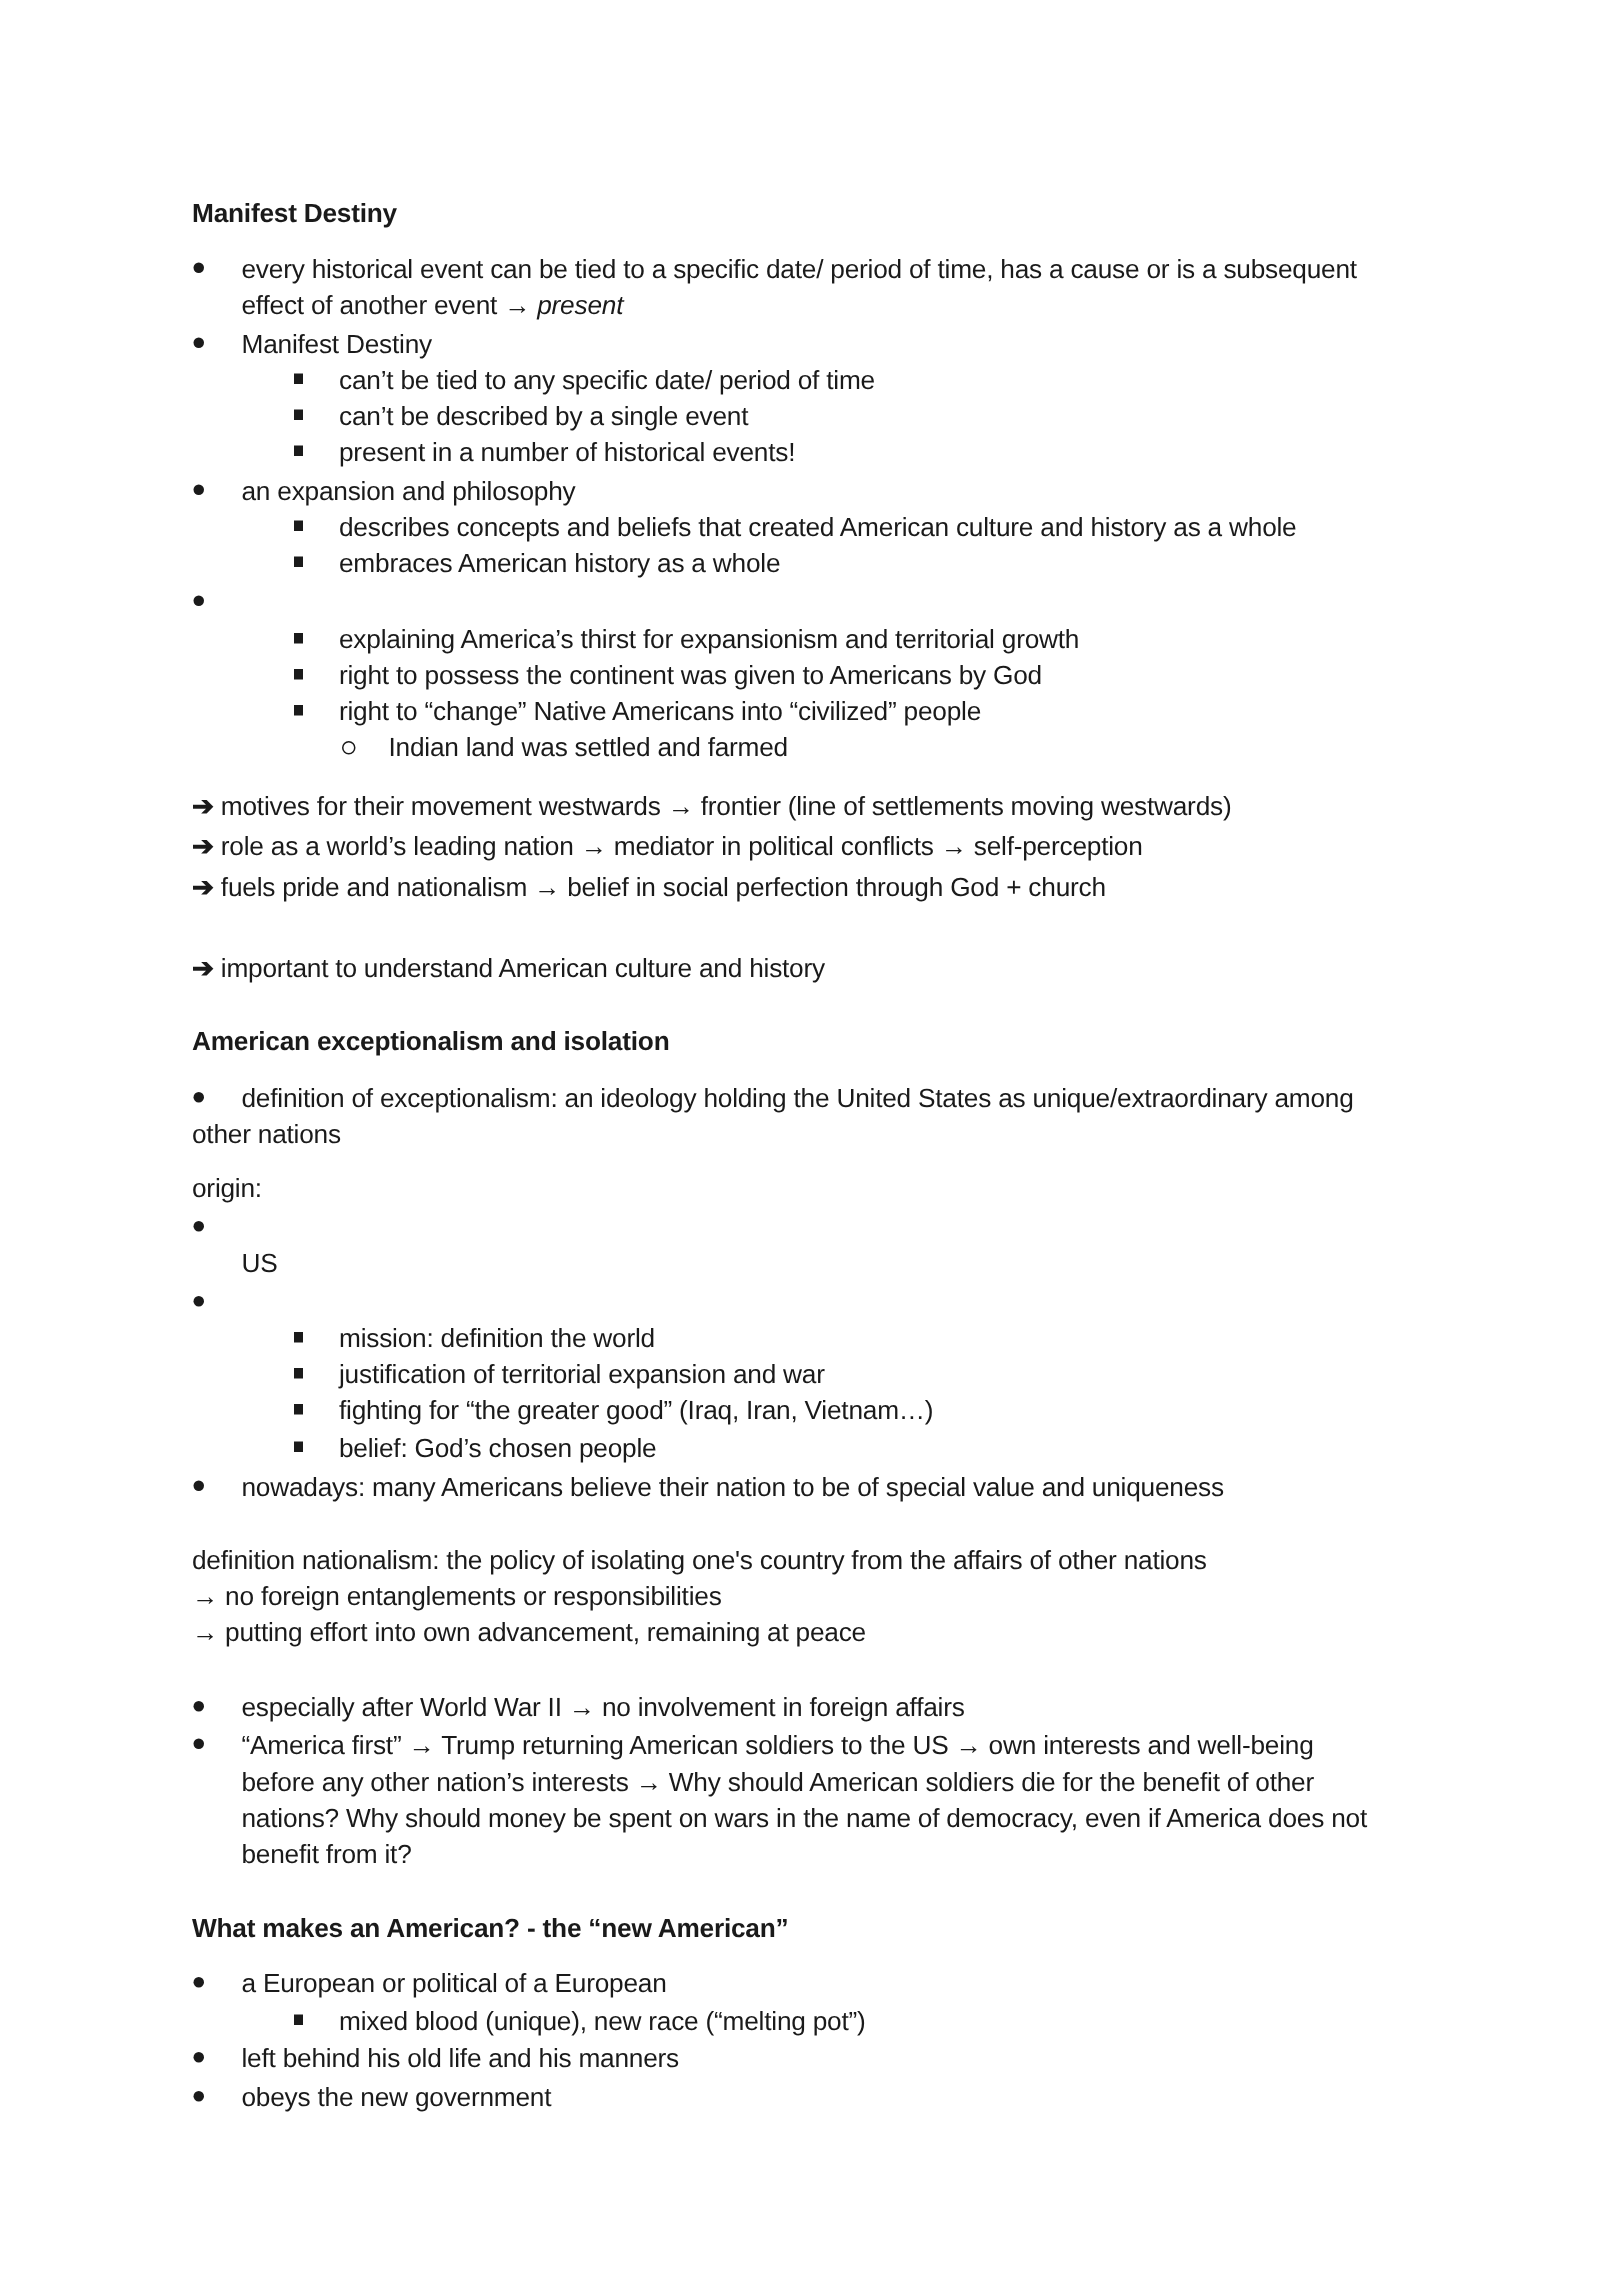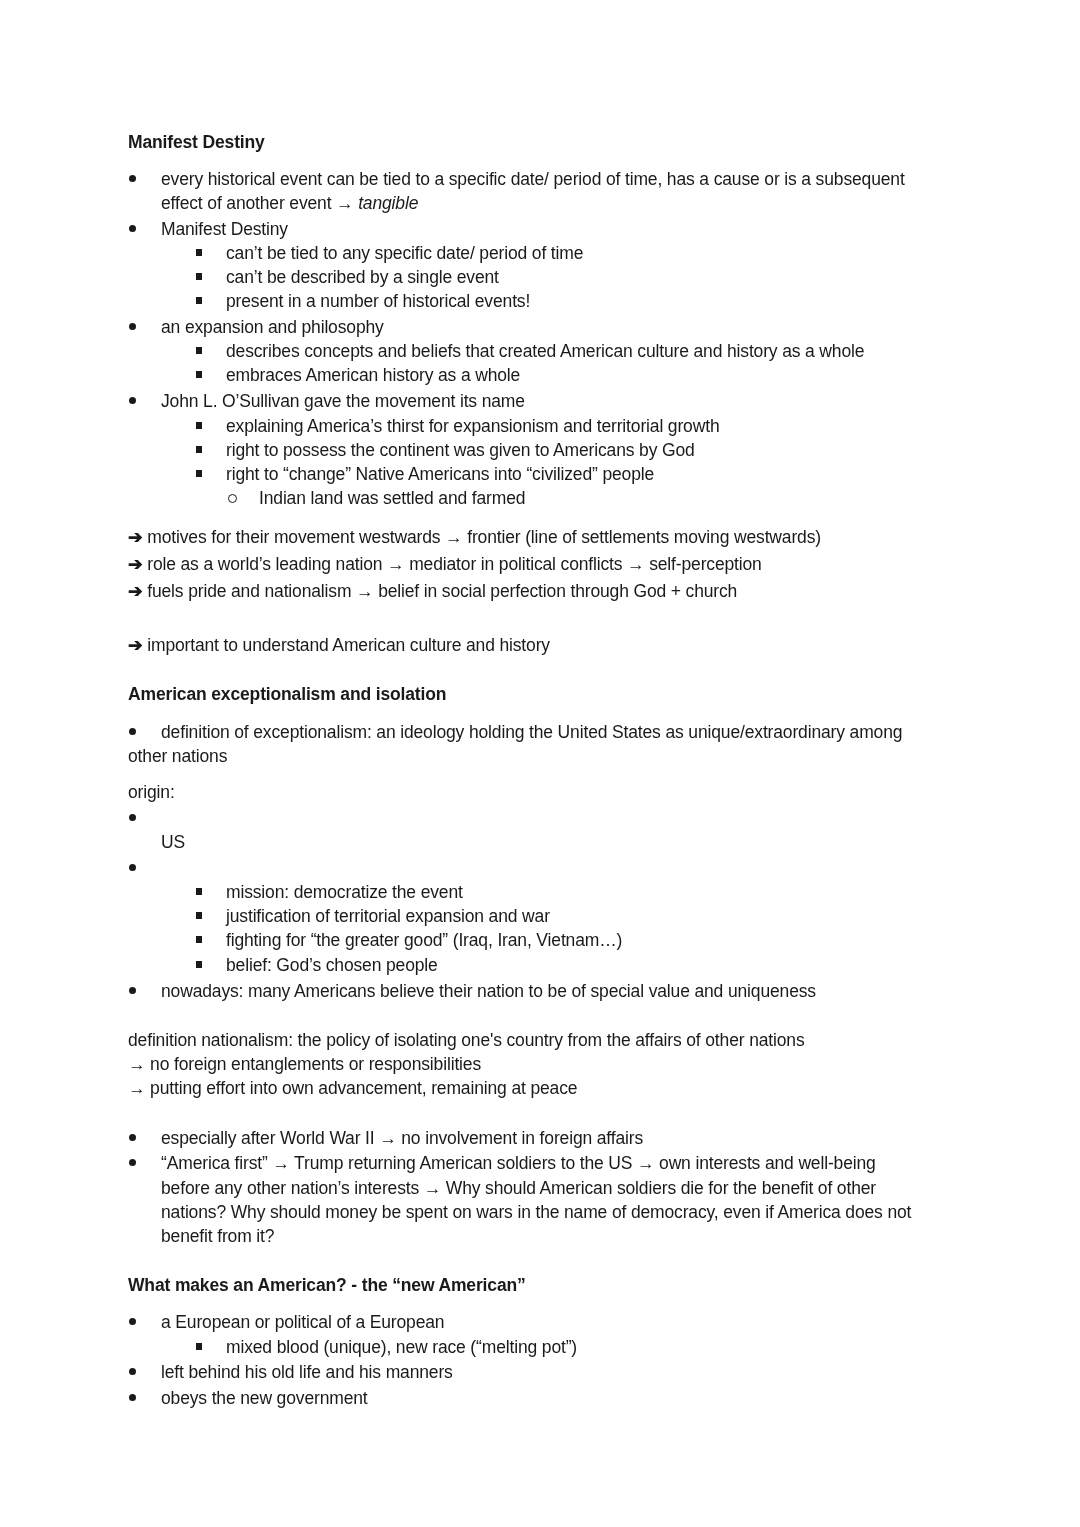--- a/index.html
+++ b/index.html
@@ -26,41 +26,40 @@
 </style>
 </head>
 <body>
 
 <div class="page">
 
   <div class="line heading t0" style="top:130px">Manifest Destiny</div>
 
   <span class="dot" style="top:175px"></span>
   <div class="line t1" style="top:167px">every historical event can be tied to a specific date/ period of time, has a cause or is a subsequent</div>
-  <div class="line t1" style="top:191px"><span>effect of another event → </span><em>tangible</em></div>
+  <div class="line t1" style="top:191px"><span>effect of another event → </span><em>present</em></div>
 
   <span class="dot" style="top:225px"></span>
   <div class="line t1" style="top:217px">Manifest Destiny</div>
 
   <span class="sq" style="left:196px;top:249px"></span>
   <div class="line t2" style="top:241px">can’t be tied to any specific date/ period of time</div>
   <span class="sq" style="left:196px;top:273px"></span>
   <div class="line t2" style="top:265px">can’t be described by a single event</div>
   <span class="sq" style="left:196px;top:297px"></span>
   <div class="line t2" style="top:289px">present in a number of historical events!</div>
 
   <span class="dot" style="top:323px"></span>
   <div class="line t1" style="top:315px">an expansion and philosophy</div>
   <span class="sq" style="left:196px;top:347px"></span>
   <div class="line t2" style="top:339px">describes concepts and beliefs that created American culture and history as a whole</div>
   <span class="sq" style="left:196px;top:371px"></span>
   <div class="line t2" style="top:363px">embraces American history as a whole</div>
 
   <span class="dot" style="top:397px"></span>
-  <div class="line t1" style="top:389px">John L. O’Sullivan gave the movement its name</div>
   <span class="sq" style="left:196px;top:422px"></span>
   <div class="line t2" style="top:414px">explaining America’s thirst for expansionism  and territorial growth</div>
   <span class="sq" style="left:196px;top:446px"></span>
   <div class="line t2" style="top:438px">right to possess the continent was given to Americans by God</div>
   <span class="sq" style="left:196px;top:470px"></span>
   <div class="line t2" style="top:462px">right to “change” Native Americans into “civilized” people</div>
   <span class="circle" style="left:228px;top:494px"></span>
   <div class="line t3" style="top:486px">Indian land was settled and farmed</div>
 
   <div class="line t0" style="top:525px"><span class="arrow-b">➔ </span><span>motives for their movement westwards → frontier (line of settlements moving westwards)</span></div>
@@ -74,21 +73,21 @@
   <div class="line t1" style="top:720px">definition of exceptionalism: an ideology holding the United States as unique/extraordinary among</div>
   <div class="line t0" style="top:744px">other nations</div>
 
   <div class="line t0" style="top:780px">origin:</div>
 
   <span class="dot" style="top:814px"></span>
   <div class="line t1" style="top:830px">US</div>
 
   <span class="dot" style="top:864px"></span>
   <span class="sq" style="left:196px;top:888px"></span>
-  <div class="line t2" style="top:880px">mission: democratize the event</div>
+  <div class="line t2" style="top:880px">mission: definition the world</div>
   <span class="sq" style="left:196px;top:912px"></span>
   <div class="line t2" style="top:904px">justification of territorial expansion and war</div>
   <span class="sq" style="left:196px;top:936px"></span>
   <div class="line t2" style="top:928px">fighting for “the greater good” (Iraq, Iran, Vietnam…)</div>
   <span class="sq" style="left:196px;top:961px"></span>
   <div class="line t2" style="top:953px">belief: God’s chosen people</div>
 
   <span class="dot" style="top:987px"></span>
   <div class="line t1" style="top:979px">nowadays: many Americans believe their nation to be of special value and uniqueness</div>
 

